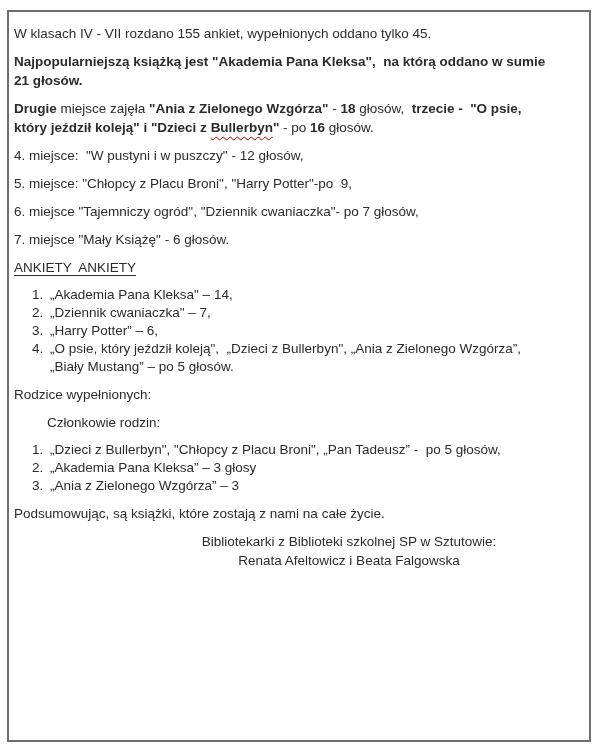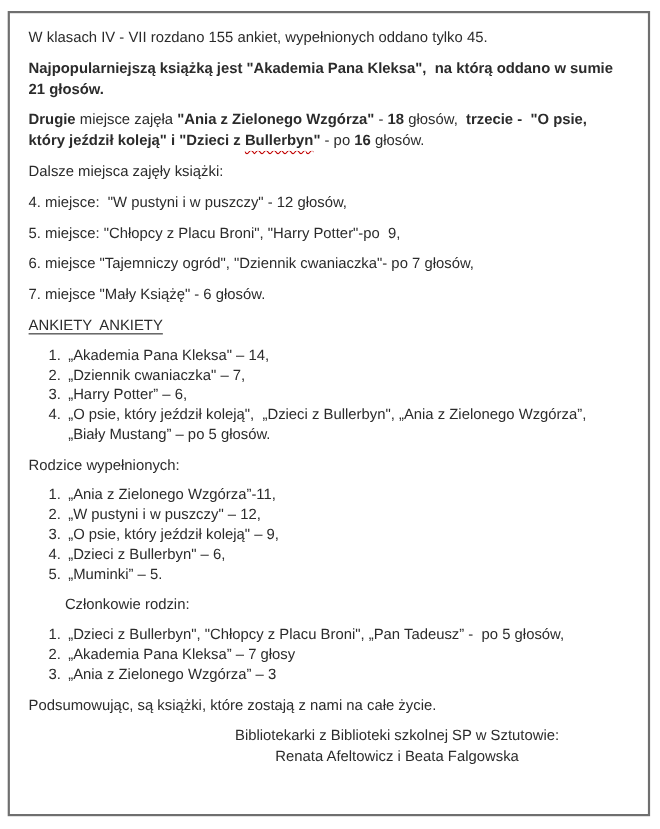--- a/index.html
+++ b/index.html
@@ -9,21 +9,21 @@
     font-family: "Liberation Sans", "DejaVu Sans", sans-serif;
     color: #2b2b2b;
     overflow: hidden;
   }
   .page {
     position: absolute;
     left: 7px; top: 10px;
     width: 584px; height: 732px;
     border: 2px solid #6f6f6f;
     background: #ffffff;
-    padding: 12px 22px 0 17px;
+    padding: 12px 22px 0 5px;
     overflow: hidden;
   }
   p, .para {
     font-size: 13.5px;
     line-height: 19px;
     margin: 0 0 9px 0;
   }
   .t { white-space: pre-wrap; }
   .b { font-weight: bold; }
   .u-solid { text-decoration-thickness: 1px; text-underline-offset: 2px; text-align: center; }
@@ -51,52 +51,44 @@
 <body>
 
 <div class="page">
 
   <p><span class="t">W klasach IV - VII rozdano 155 ankiet, wypełnionych oddano tylko 45.</span></p>
 
   <p class="b"><span class="t">Najpopularniejszą książką jest "Akademia Pana Kleksa",  na którą oddano w sumie</span><br><span class="t">21 głosów.</span></p>
 
   <p><span class="t b">Drugie</span><span class="t"> miejsce zajęła </span><span class="t b">"Ania z Zielonego Wzgórza"</span><span class="t"> - </span><span class="t b">18</span><span class="t"> głosów,  </span><span class="t b">trzecie -  "O psie,</span><br><span class="t b">który jeździł koleją" i "Dzieci z </span><span class="t b u-solid"><span class="squiggle">Bullerbyn</span></span><span class="t b">"</span><span class="t"> - po </span><span class="t b">16</span><span class="t"> głosów.</span></p>
 
-  <p><span class="t">Dalsze miejsca zajęły książki:</span></p>
 
   <p><span class="t">4. miejsce:  "W pustyni i w puszczy" - 12 głosów,</span></p>
   <p><span class="t">5. miejsce: "Chłopcy z Placu Broni", "Harry Potter"-po  9,</span></p>
   <p><span class="t">6. miejsce "Tajemniczy ogród", "Dziennik cwaniaczka"- po 7 głosów,</span></p>
   <p><span class="t">7. miejsce "Mały Książę" - 6 głosów.</span></p>
 
   <p><span class="t heading-underline">ANKIETY  ANKIETY</span></p>
 
 
   <ol>
     <li><span class="t">„Akademia Pana Kleksa" – 14,</span></li>
     <li><span class="t">„Dziennik cwaniaczka" – 7,</span></li>
     <li><span class="t">„Harry Potter” – 6,</span></li>
     <li><span class="t">„O psie, który jeździł koleją",  „Dzieci z Bullerbyn", „Ania z Zielonego Wzgórza”,</span><br><span class="t">„Biały Mustang” – po 5 głosów.</span></li>
   </ol>
 
   <p><span class="t">Rodzice wypełnionych:</span></p>
 
-  <ol>
-    <li><span class="t">„Ania z Zielonego Wzgórza”-11,</span></li>
-    <li><span class="t">„W pustyni i w puszczy" – 12,</span></li>
-    <li><span class="t">„O psie, który jeździł koleją" – 9,</span></li>
-    <li><span class="t">„Dzieci z Bullerbyn" – 6,</span></li>
-    <li><span class="t">„Muminki” – 5.</span></li>
-  </ol>
 
   <p class="indented"><span class="t">Członkowie rodzin:</span></p>
 
   <ol>
     <li><span class="t">„Dzieci z Bullerbyn", "Chłopcy z Placu Broni", „Pan Tadeusz” -  po 5 głosów,</span></li>
-    <li><span class="t">„Akademia Pana Kleksa” – 7 głosy</span></li>
+    <li><span class="t">„Akademia Pana Kleksa” – 3 głosy</span></li>
     <li><span class="t">„Ania z Zielonego Wzgórza” – 3</span></li>
   </ol>
 
   <p><span class="t">Podsumowując, są książki, które zostają z nami na całe życie.</span></p>
 
   <div class="signature">
     <p class="para"><span class="t">Bibliotekarki z Biblioteki szkolnej SP w Sztutowie:</span></p>
     <p class="para"><span class="t">Renata Afeltowicz i Beata Falgowska</span></p>
   </div>
 

